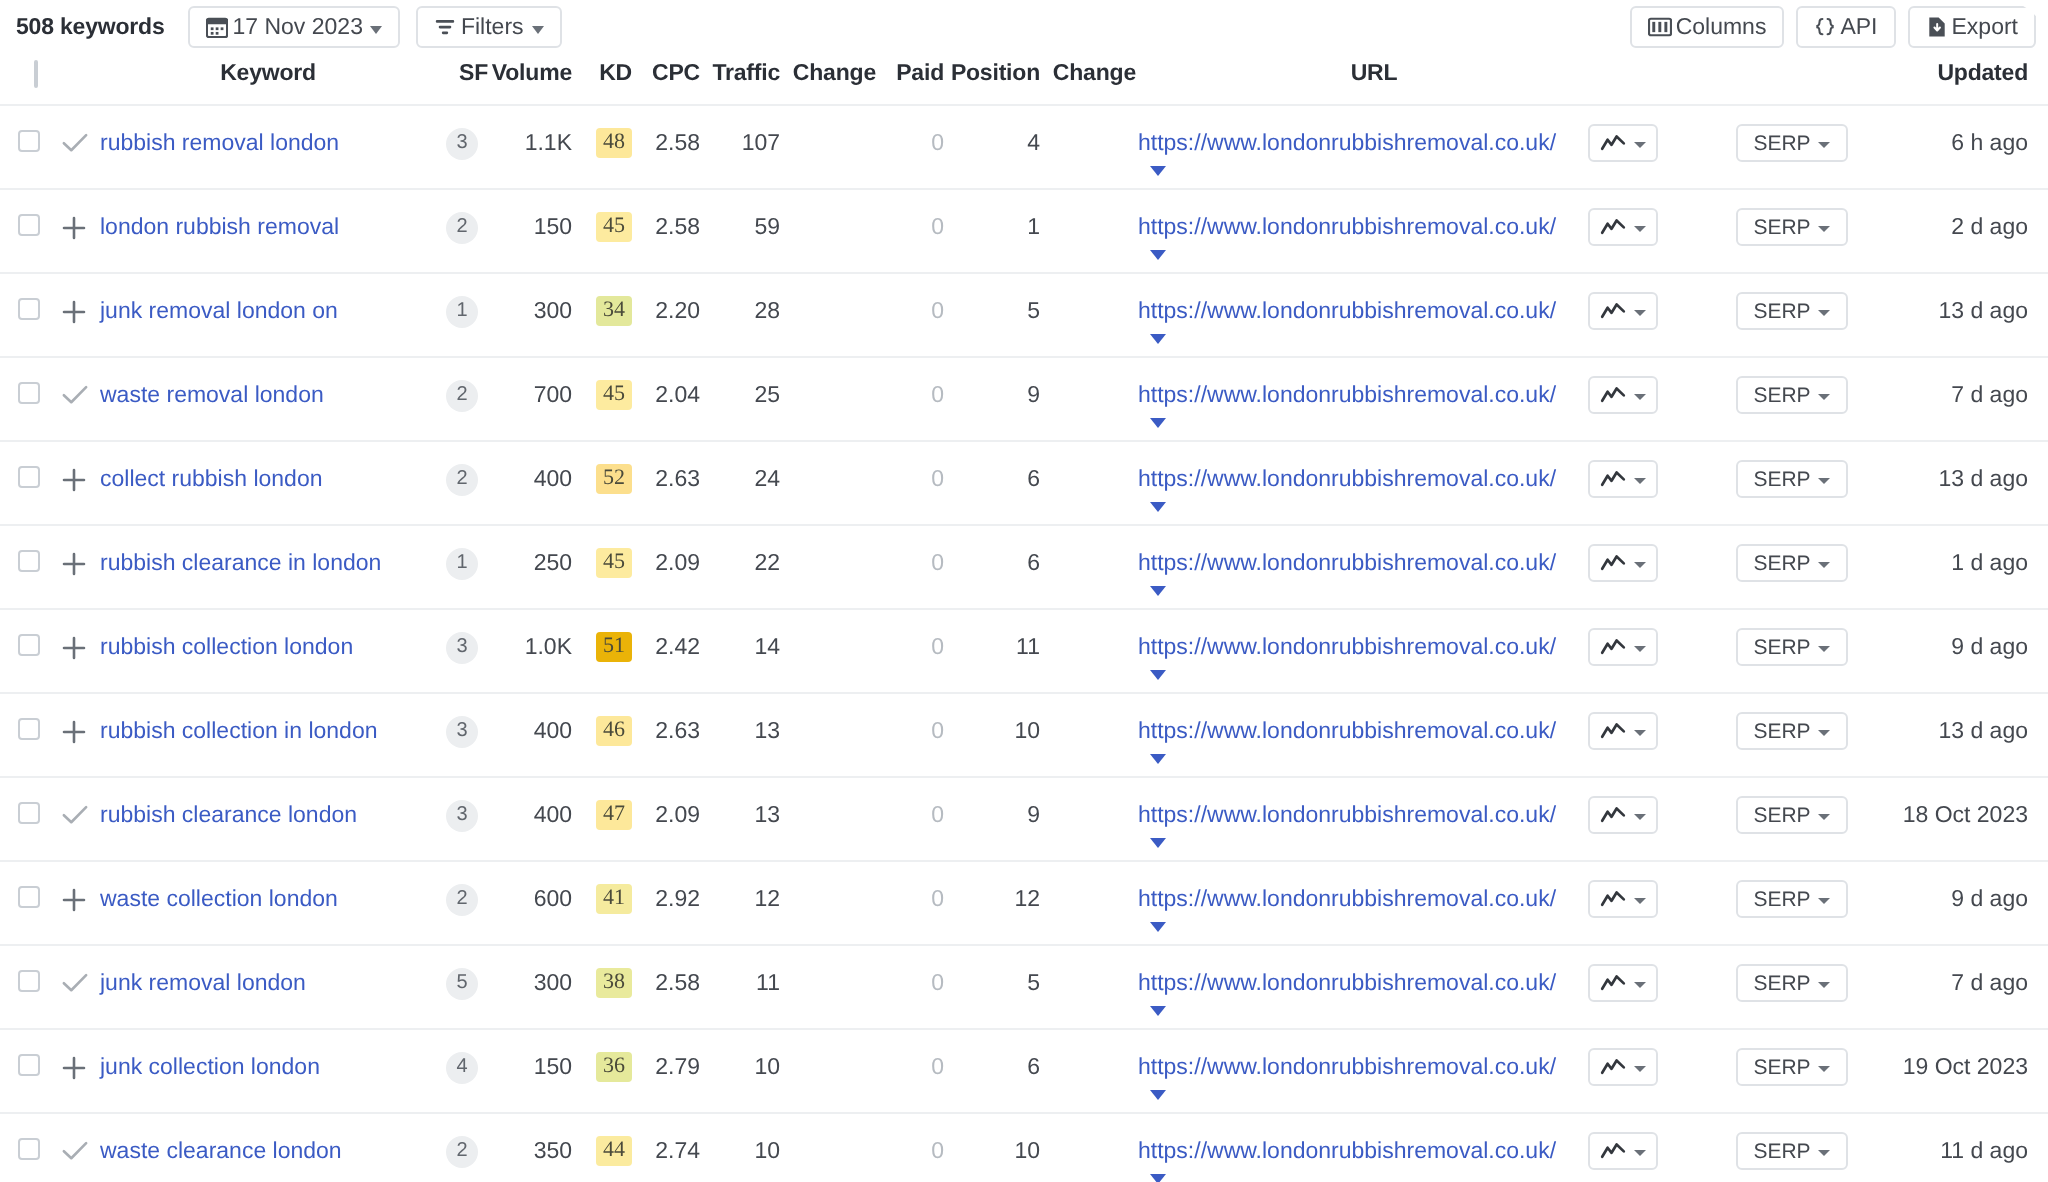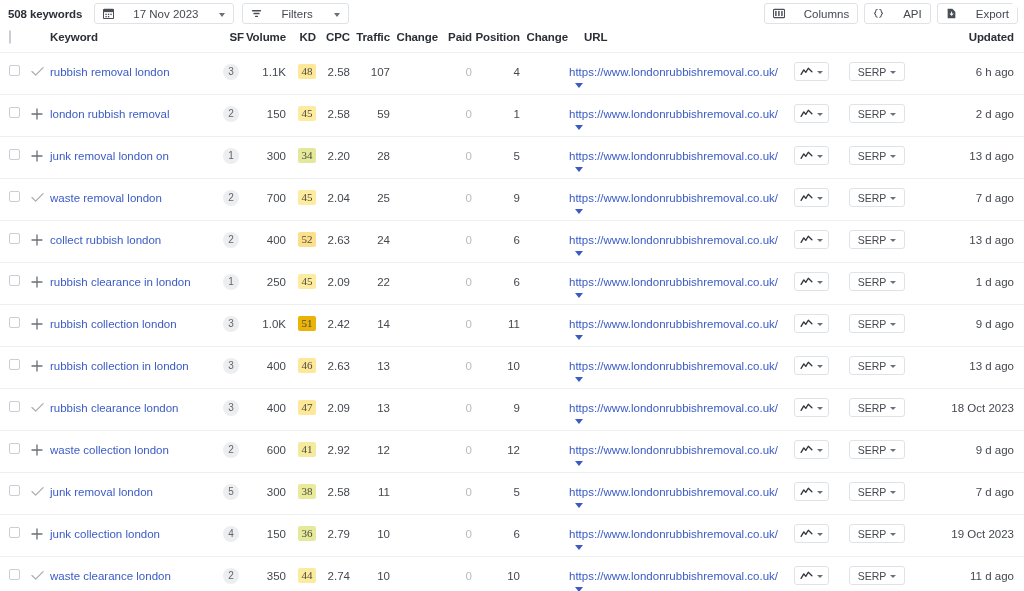--- a/index.html
+++ b/index.html
@@ -31,21 +31,21 @@
     font-weight: bold;
     color: #2b2f36;
     letter-spacing: -0.1px;
     white-space: nowrap;
     margin-right: 12px;
   }
   .tb-btn {
     height: 21px;
     display: inline-flex;
     align-items: center;
-    gap: 19px;
+    gap: 2px;
     padding: 0 8px;
     border: 1px solid #dfe2e6;
     border-radius: 3px;
     background: #fff;
     font-size: 11.5px;
     color: #44484f;
     white-space: nowrap;
     cursor: pointer;
     margin-right: 8px;
   }
@@ -80,21 +80,21 @@
   table.kw thead th {
     font-size: 11.5px;
     font-weight: bold;
     color: #2b2f36;
     padding: 0 0 9px 0;
     text-align: right;
     vertical-align: bottom;
     white-space: nowrap;
     letter-spacing: -0.1px;
   }
-  table.kw thead th.l { text-align: left; }
+  table.kw thead th.l { text-align: center; }
 
   
   .c-chk  { width: 26px; }
   .c-kw   { width: 192px; }
   .c-sf   { width: 26px; }
   .c-vol  { width: 42px; }
   .c-kd   { width: 30px; }
   .c-cpc  { width: 34px; }
   .c-tr   { width: 40px; }
   .c-ch1  { width: 48px; }
@@ -204,21 +204,21 @@
     border-top: 5px solid #3b5bc4;
     margin-top: 4px;
     margin-left: 6px;
     cursor: pointer;
   }
 
   
   .actcell {
     padding-top: 9px;
     display: flex;
-    justify-content: flex-start;
+    justify-content: space-between;
     gap: 20px;
     padding-left: 4px;
   }
   .rowbtn {
     height: 19px;
     display: inline-flex;
     align-items: center;
     gap: 4px;
     padding: 0 5px;
     border: 1px solid #dfe2e6;

